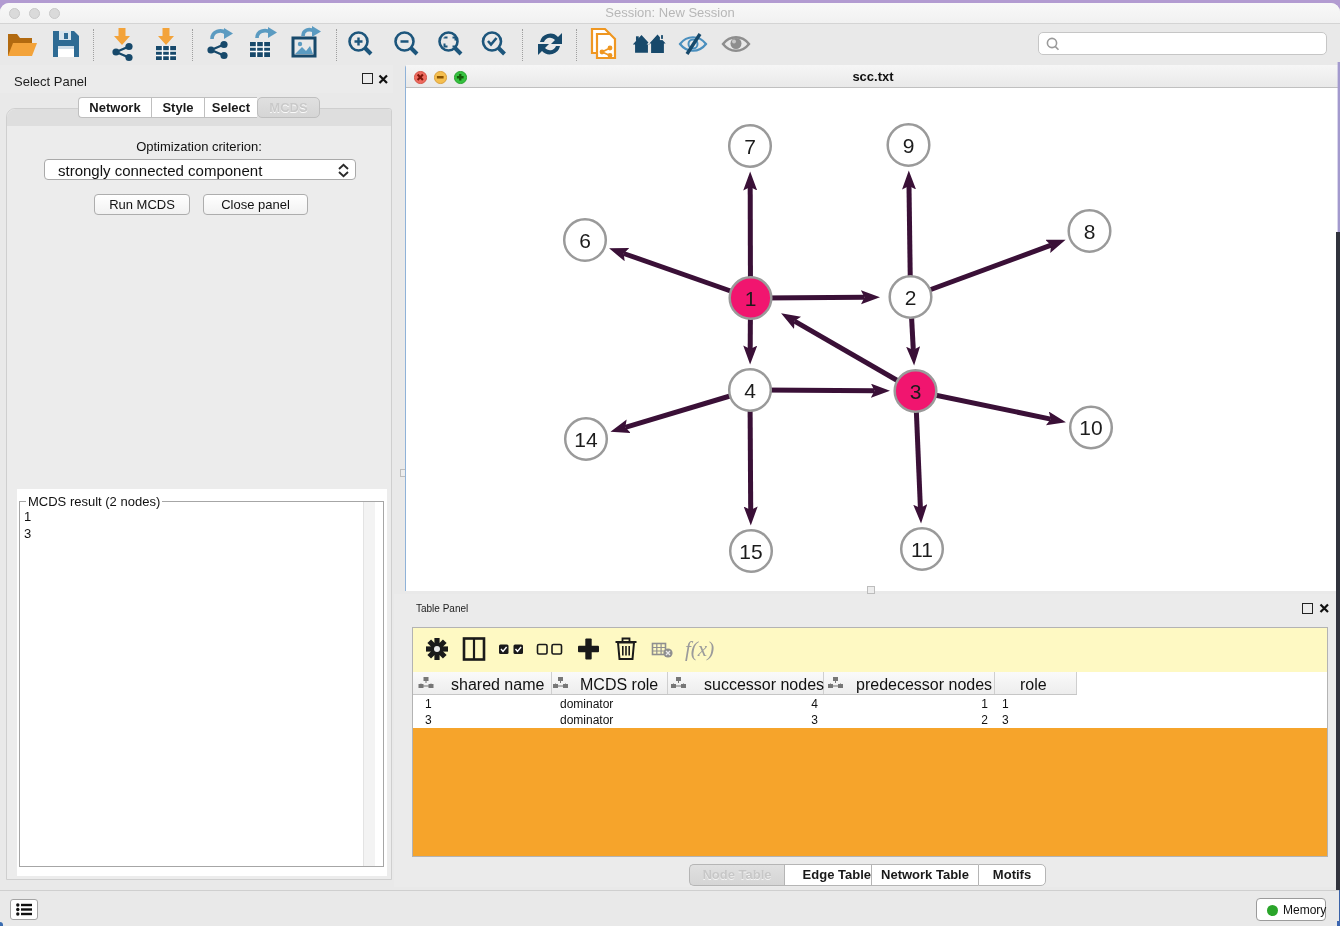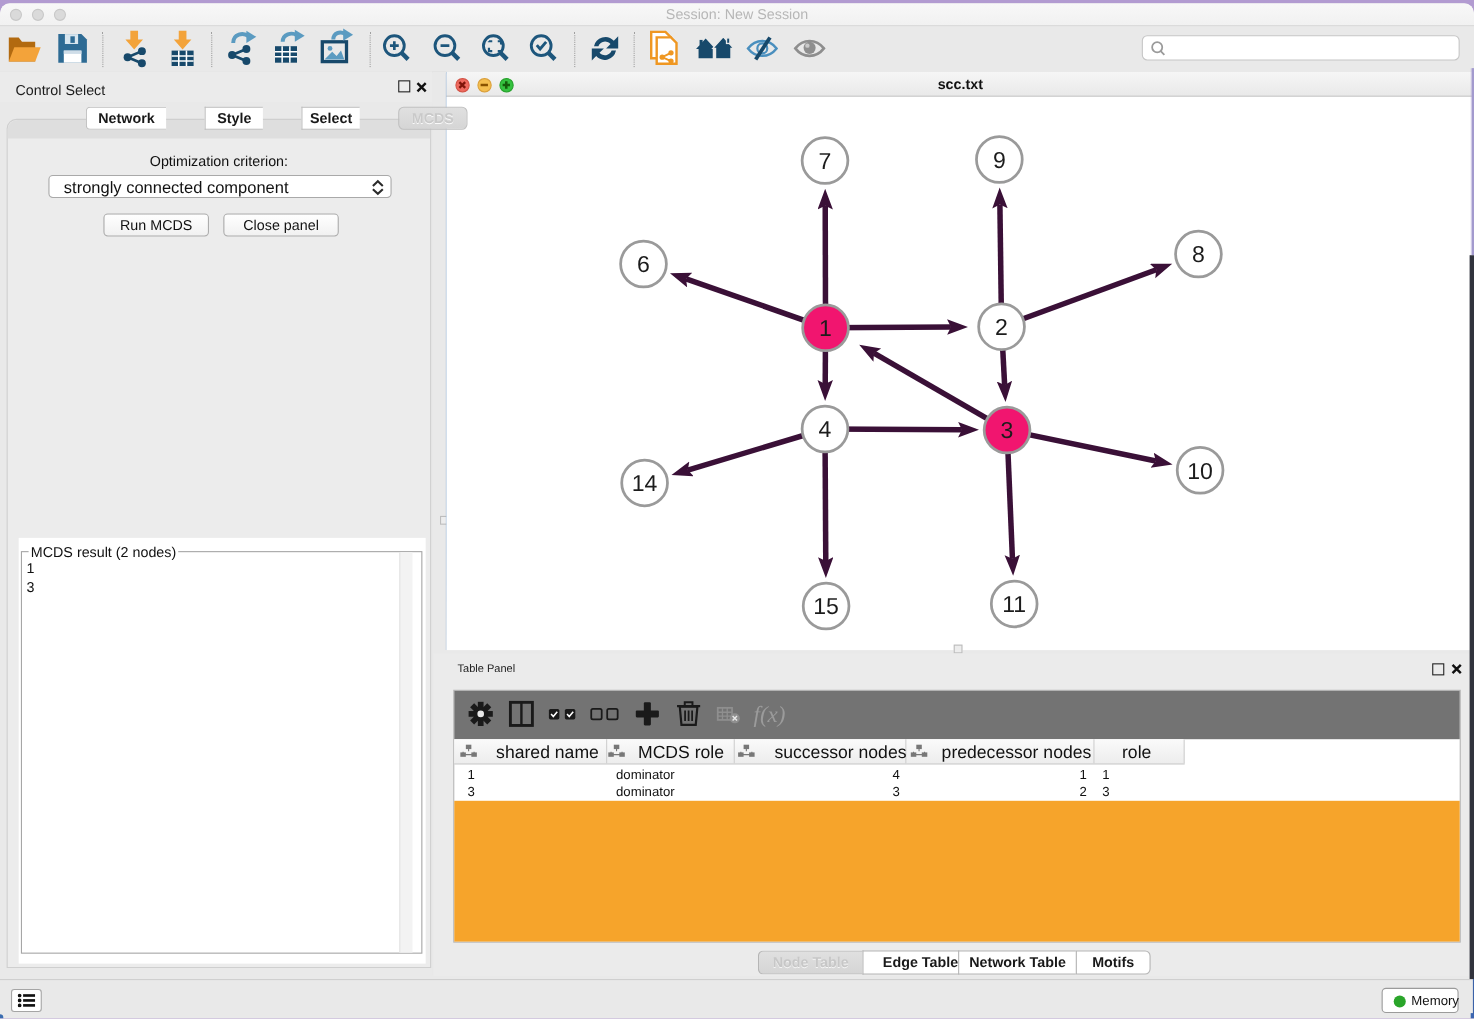--- a/index.html
+++ b/index.html
@@ -8,21 +8,21 @@
 #titlebar{position:absolute;left:0;top:0;width:1340px;height:20px;background:linear-gradient(#f8f8f8,#f1f1f1);border-bottom:1px solid #d4d4d4;}
 .tl{position:absolute;top:4.5px;width:11px;height:11px;border-radius:50%;background:#dadada;border:1px solid #c8c8c8;box-sizing:border-box;}
 #wtitle{position:absolute;top:2px;left:0;width:100%;text-align:center;font-size:13px;color:#b7b7b7;}
 #toolbar{position:absolute;left:0;top:21px;width:1340px;height:41px;background:#e9e9e9;border-bottom:1px solid #cfcfcf;}
 .tsep{position:absolute;top:5px;height:32px;width:0;border-left:1px dotted #9f9f9f;}
 #search{position:absolute;left:1038px;top:8px;width:289px;height:23px;background:#fff;border:1px solid #c6c6c6;border-radius:5px;box-sizing:border-box;}
 
 #cpanel{position:absolute;left:0;top:62px;width:393px;height:822px;background:#e9e9e9;}
 #cphead{position:absolute;left:0;top:0;width:100%;height:28px;background:#ebebeb;}
 #cphead .t{position:absolute;left:14px;top:9px;font-size:13px;color:#1d1d1d;}
-#cptabs{position:absolute;left:78px;top:32px;height:21px;display:flex;z-index:2;gap:35px;}
+#cptabs{position:absolute;left:78px;top:32px;height:21px;display:flex;z-index:2;}
 .tab{box-sizing:border-box;border:1px solid #bfbfbf;background:#fff;font-size:13px;font-weight:bold;color:#191919;text-align:center;line-height:19px;border-right:none;}
 .tab:first-child{border-radius:4px 0 0 4px;}
 .tab:last-child{border-right:1px solid #bcbcbc;}
 .tab.sel{background:linear-gradient(#e0e0e0,#d5d5d5);color:#c9c9c9;text-shadow:0 1px 0 #fafafa;border-radius:5px;border-right:1px solid #bfbfbf;}
 #cpcontent{position:absolute;left:6px;top:43px;width:386px;height:772px;background:#ececec;border:1px solid #cfcfcf;border-radius:9px 3px 0 0;box-sizing:border-box;}
 #cpband{position:absolute;left:0;top:0;width:100%;height:17px;background:#dedede;border-radius:9px 3px 0 0;}
 #optlabel{position:absolute;left:0;top:30px;width:100%;text-align:center;font-size:13px;color:#111;}
 #combo{position:absolute;left:37px;top:50px;width:312px;height:21px;background:#fff;border:1px solid #a9a9a9;border-radius:4px;box-sizing:border-box;}
 #combo .txt{position:absolute;left:13px;top:2px;font-size:15px;color:#111;}
 .btn{position:absolute;top:85px;height:21px;background:linear-gradient(#ffffff,#f1f1f1);border:1px solid #adadad;border-radius:4px;box-sizing:border-box;font-size:13px;color:#111;text-align:center;line-height:19px;}
@@ -36,21 +36,21 @@
 #netwin{position:absolute;left:405px;top:62px;width:935px;height:526px;border-left:1.5px solid #8fb2d8;box-sizing:border-box;border-radius:3px 0 0 0;}
 #nettitle{position:absolute;left:0;top:0;width:100%;height:23px;background:linear-gradient(#f6f6f6,#e9e9e9);border-bottom:1px solid #c0c0c0;box-sizing:border-box;}
 .mac{position:absolute;top:6px;width:12.5px;height:12.5px;border-radius:50%;box-sizing:border-box;}
 #netname{position:absolute;top:4px;left:0;width:100%;text-align:center;font-size:13px;font-weight:bold;color:#111;}
 #canvas{position:absolute;left:0;top:23px;width:100%;height:503px;background:#fff;}
 .grip{position:absolute;background:#ededed;border:1px solid #bdbdbd;box-sizing:border-box;}
 
 #tpanel{position:absolute;left:394px;top:591px;width:946px;height:293px;background:#ebebeb;}
 #tphead .t{position:absolute;left:22px;top:9px;font-size:10px;color:#1d1d1d;}
 #tcontainer{position:absolute;left:18px;top:33px;width:916px;height:230px;background:#fff;border:1px solid #b3b3b3;box-sizing:border-box;}
-#ttoolbar{position:absolute;left:0;top:0;width:100%;height:44px;background:#737373;}
+#ttoolbar{position:absolute;left:0;top:0;width:100%;height:44px;background:#fef9c3;}
 #thead{position:absolute;left:0;top:44px;width:100%;height:23px;font-size:12px;color:#111;}
 #theadbg{position:absolute;left:0;top:0;width:664px;height:23px;background:linear-gradient(#fafafa,#ededed);border-bottom:1px solid #c6c6c6;box-sizing:border-box;}
 .hsep{position:absolute;top:0;height:22px;width:0;border-left:1px solid #cfcfcf;}
 .hlab{position:absolute;top:4px;font-size:16px;color:#111;}
 .trow{position:absolute;left:0;width:100%;height:16px;font-size:12px;color:#111;}
 .cell{position:absolute;top:1px;}
 #orange{position:absolute;left:0px;top:100px;width:914px;height:128px;background:#f6a42b;}
 
 .btab{box-sizing:border-box;border:1px solid #b5b5b5;background:#fff;font-size:13px;font-weight:bold;color:#191919;text-align:center;line-height:20px;height:22px;float:left;border-right:none;}
 .btab.first{border-radius:5px 0 0 5px;}
@@ -204,21 +204,21 @@
     </svg>
     <div id="search">
       <svg width="20" height="19" style="position:absolute;left:4px;top:2px;" xmlns="http://www.w3.org/2000/svg">
         <circle cx="9" cy="8" r="4.6" fill="none" stroke="#9a9a9a" stroke-width="1.6"></circle>
         <line x1="12.2" y1="11.4" x2="15.5" y2="14.8" stroke="#9a9a9a" stroke-width="1.6"></line>
       </svg>
     </div>
   </div>
   <div id="cpanel">
     <div id="cphead">
-        <span class="t">Control Select</span>
+        <span class="t">Select Panel</span>
       <div style="position:absolute;left:362px;top:8px;width:11px;height:11px;border:1.6px solid #222;box-sizing:border-box;"></div>
       <svg width="11" height="11" style="position:absolute;left:378px;top:9px;" xmlns="http://www.w3.org/2000/svg">
           <path d="M1.5,1.5 L9,9 M9,1.5 L1.5,9" stroke="#111" stroke-width="2.2"></path>
         </svg>
     </div>
     <div id="cptabs">
       <div class="tab" style="width:73px;">Network</div>
       <div class="tab" style="width:53px;">Style</div>
       <div class="tab" style="width:53px;">Select</div>
       <div class="tab sel" style="width:63px;">MCDS</div>

